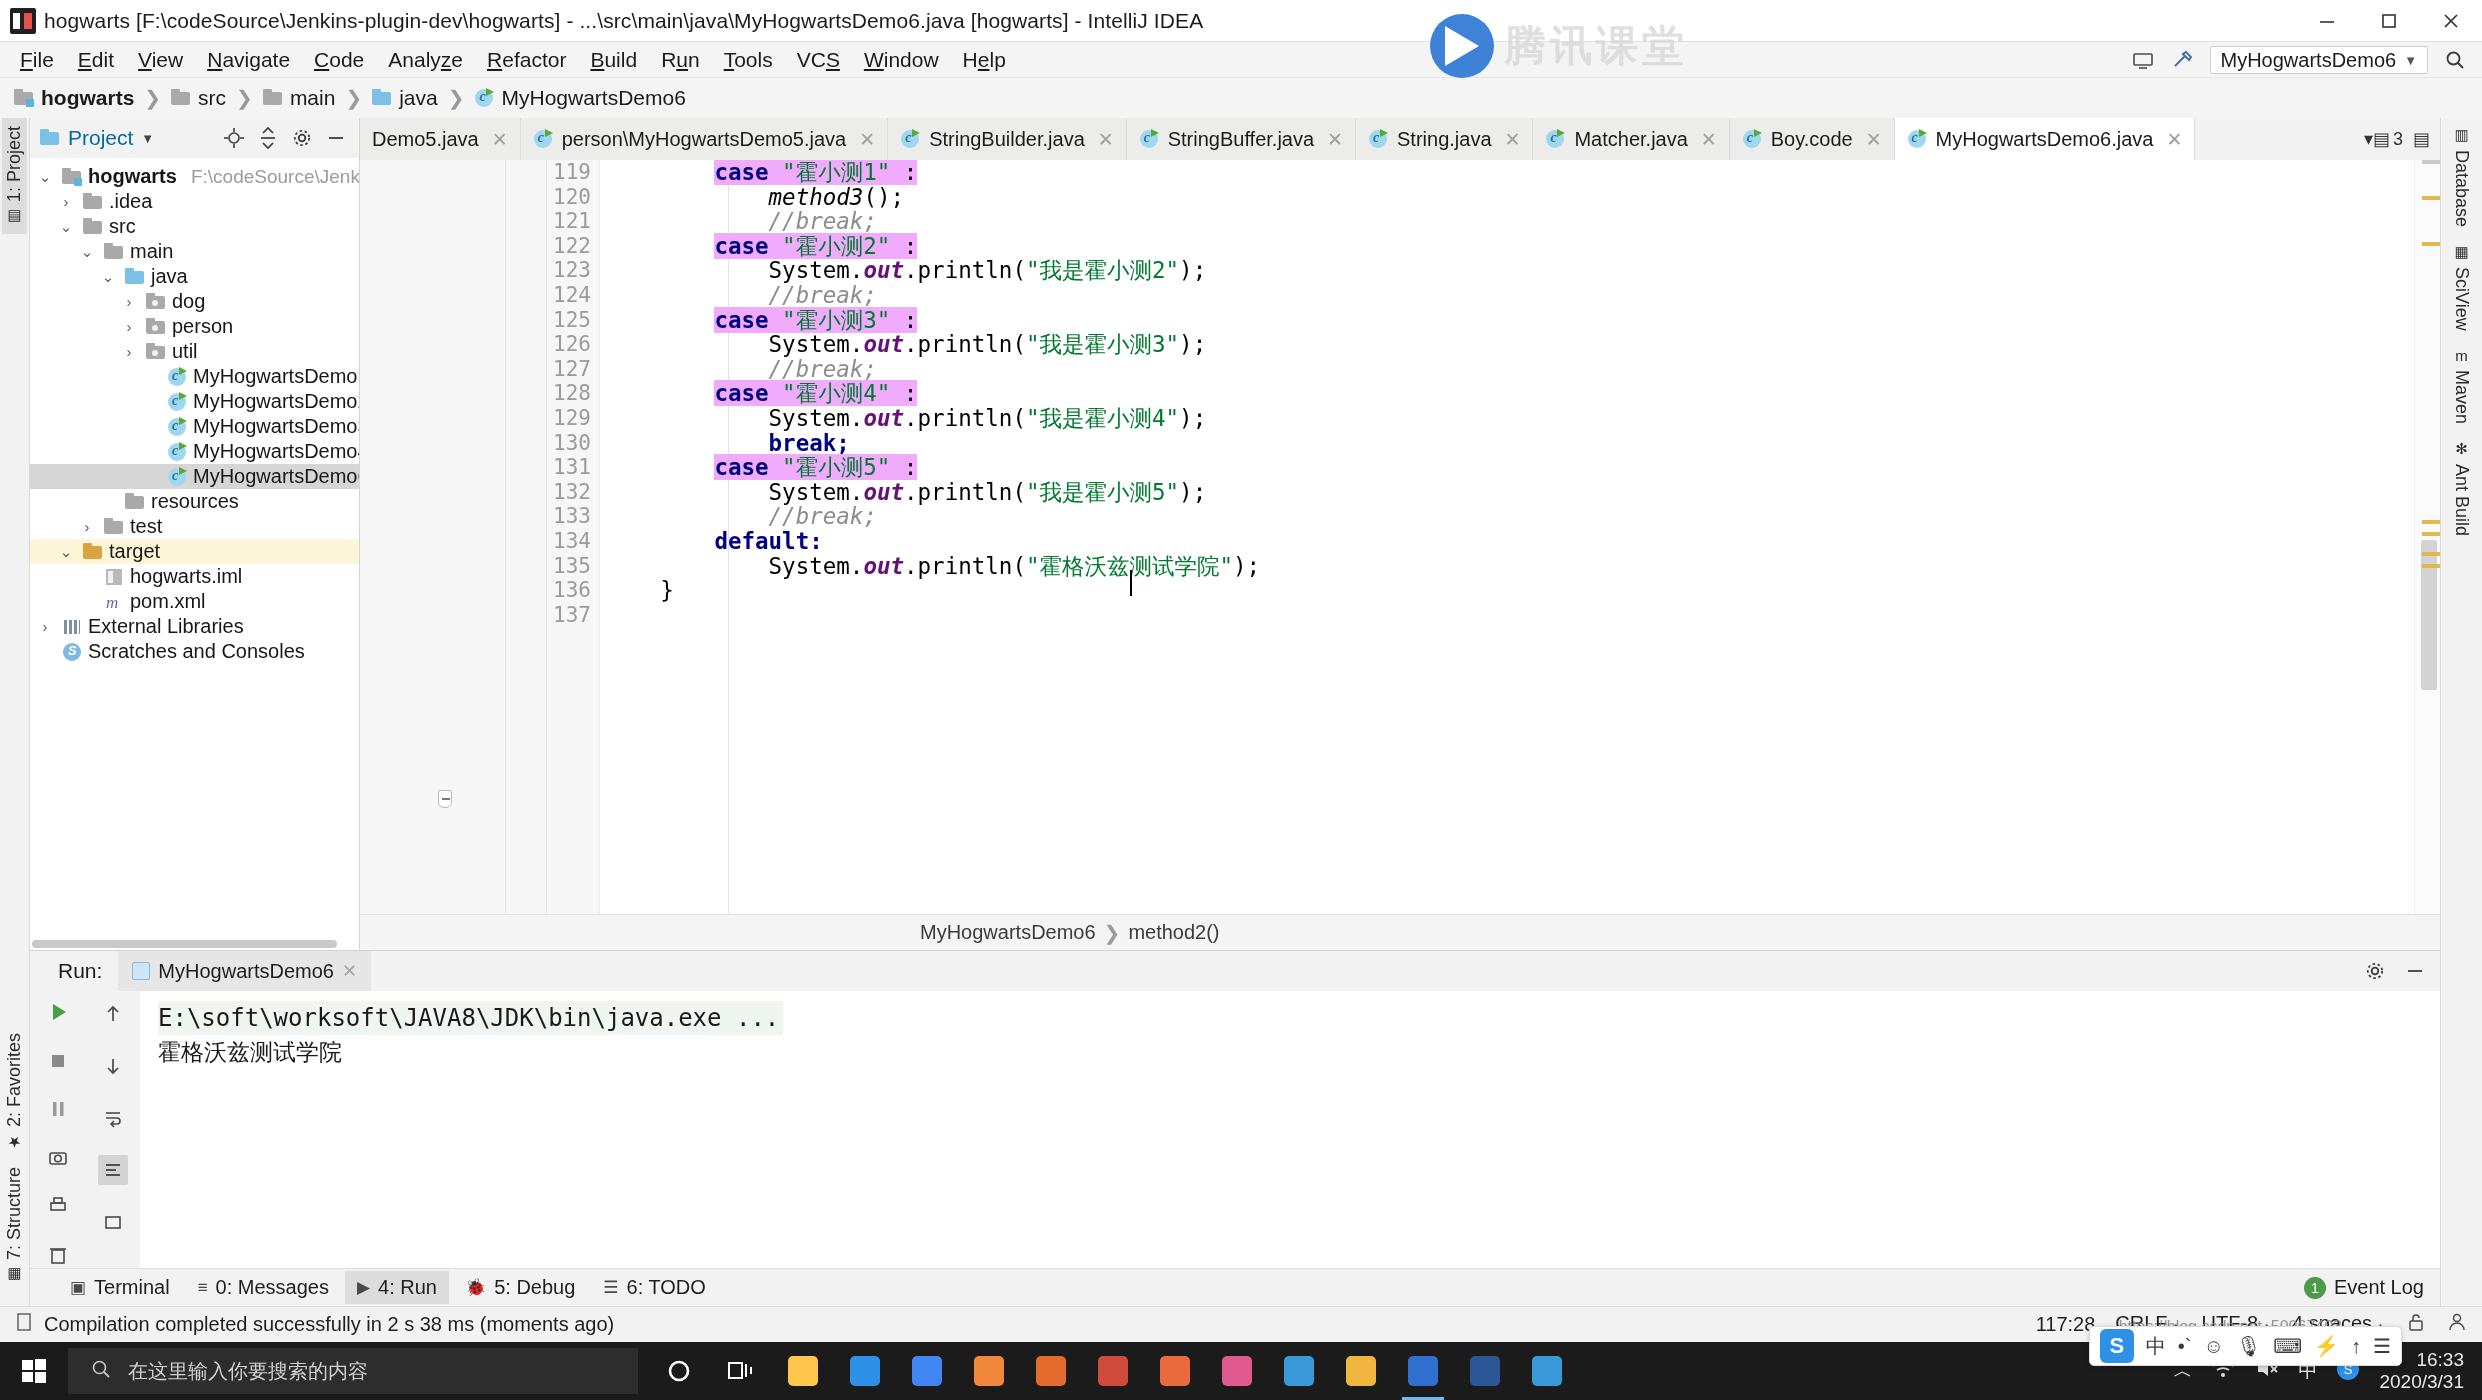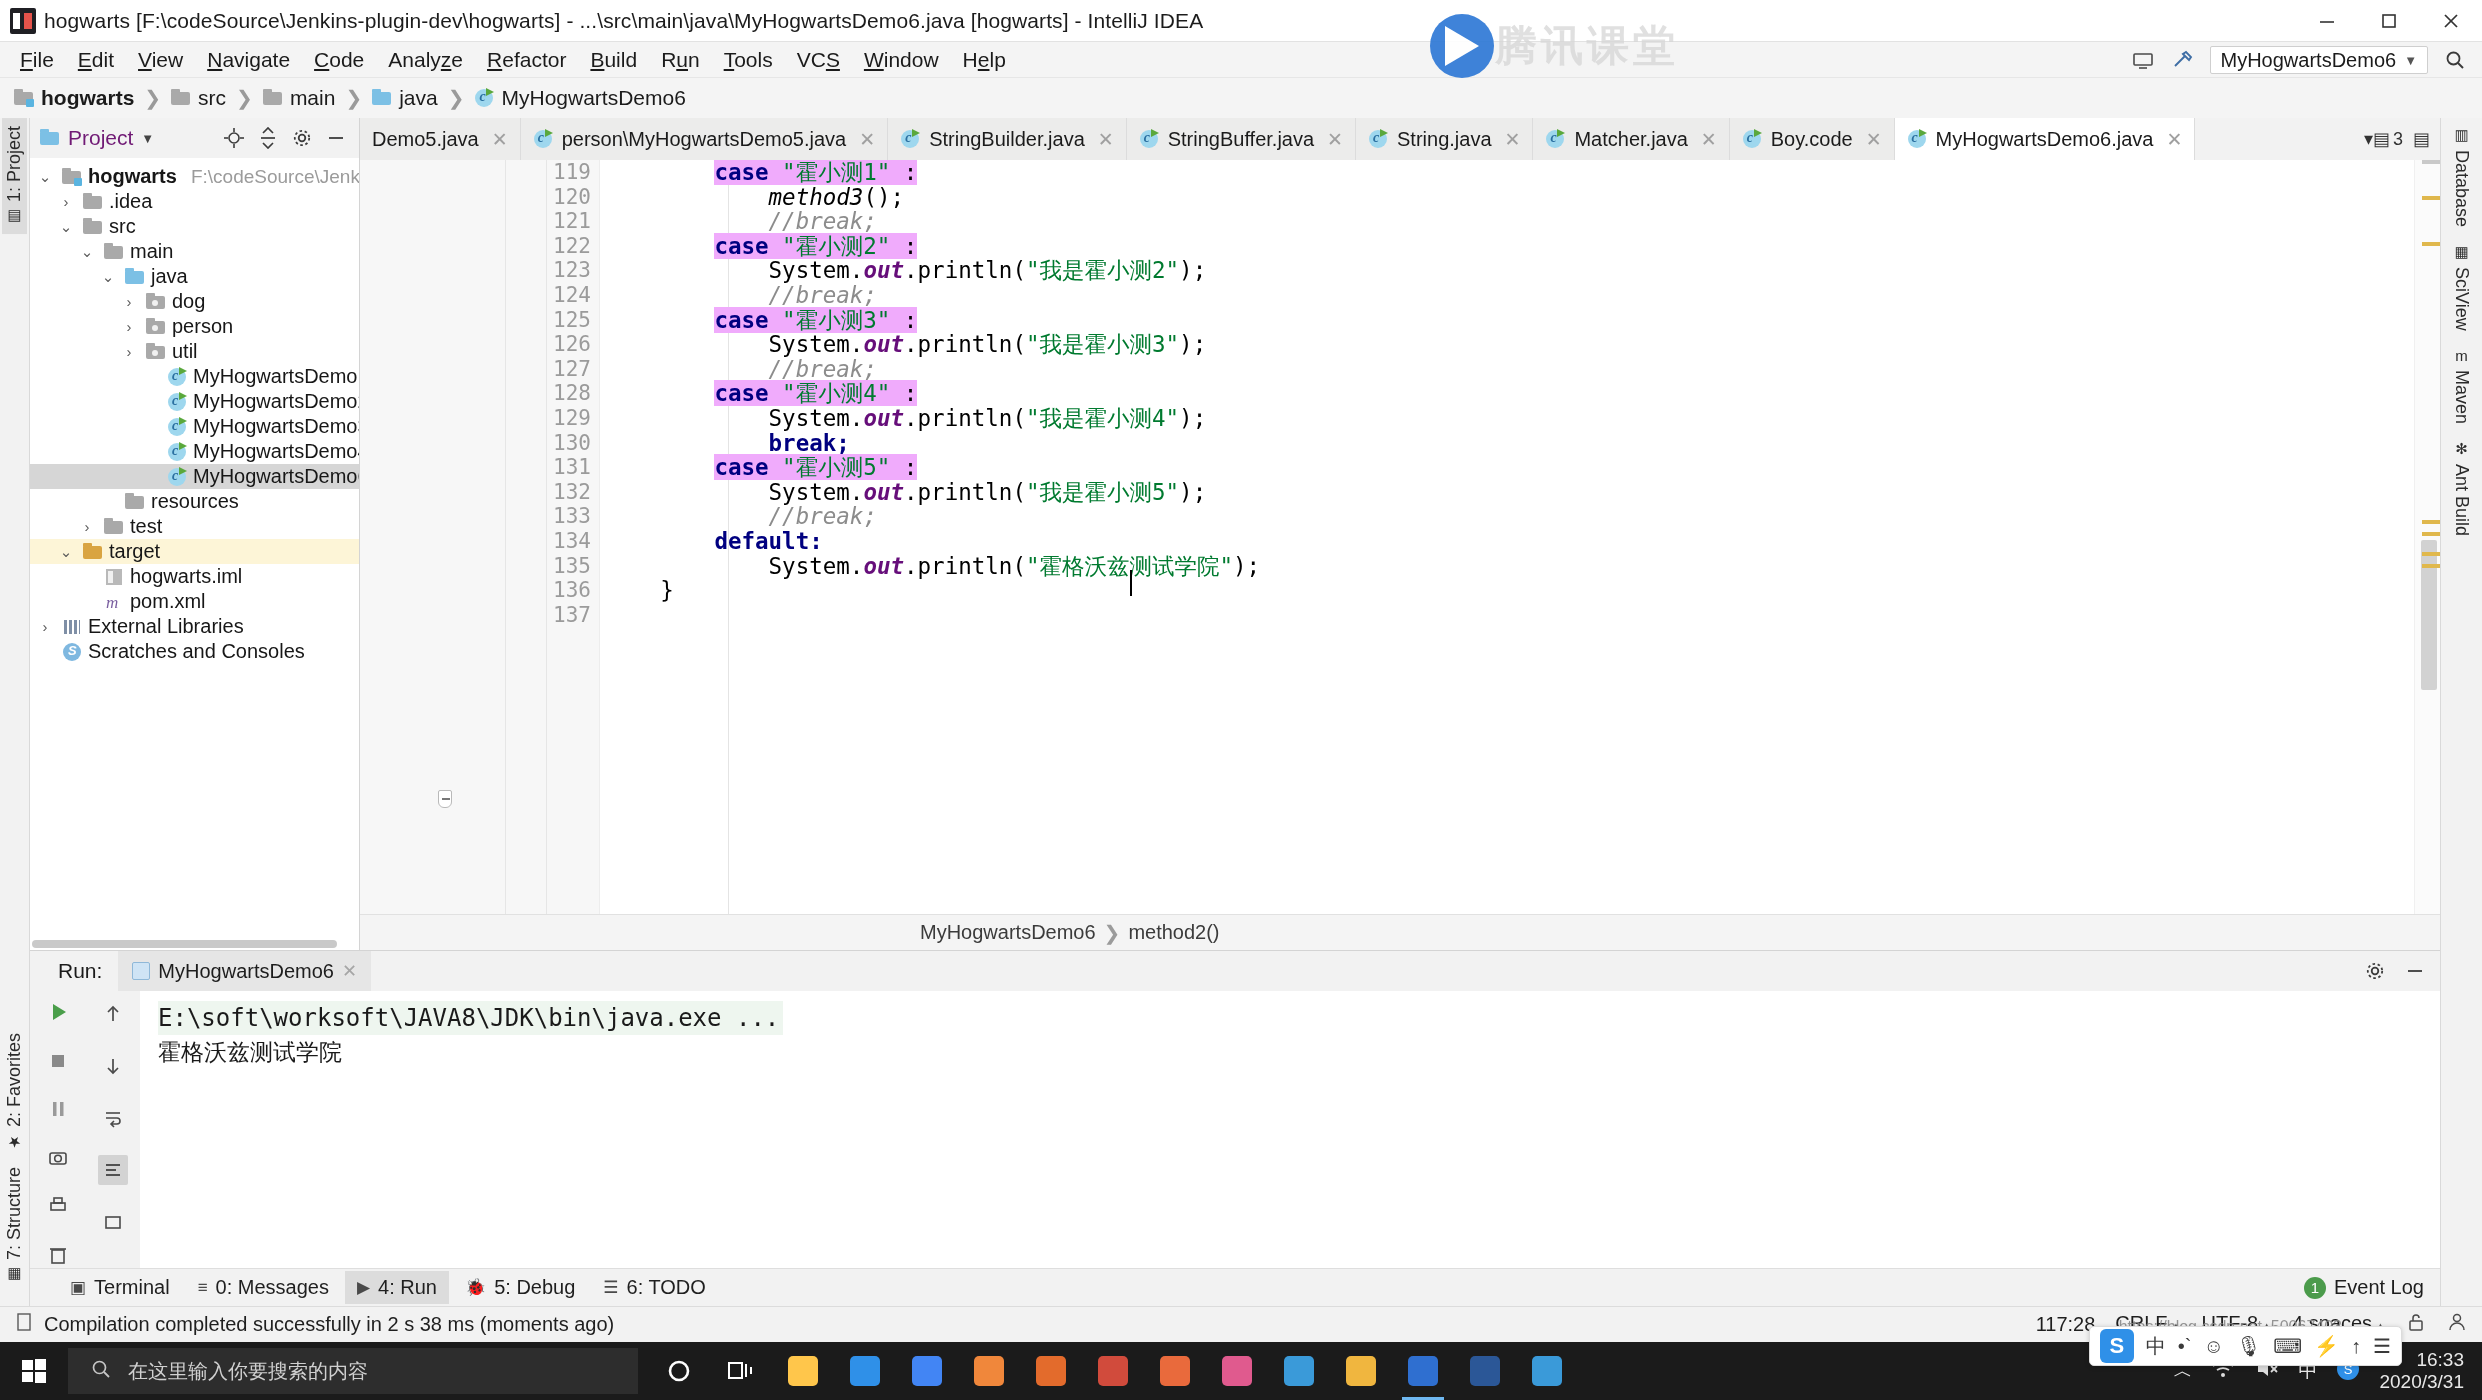--- a/index.html
+++ b/index.html
@@ -64,21 +64,21 @@
   .vtab.sel { background:#dcdcdc; }
   .vtab.up { transform:rotate(180deg); }
   .vtab .gl { font-size:15px; writing-mode:horizontal-tb; }
 
   .center-col { flex:1 1 auto; display:flex; flex-direction:column; min-width:0; }
   .upper-row { display:flex; flex:1 1 auto; min-height:0; }
 
   
   .project-panel { width:330px; flex:0 0 330px; background:#fff; display:flex; flex-direction:column; border-right:1px solid #d4d4d4; }
   .pp-head { height:40px; display:flex; align-items:center; padding:0 6px 0 10px; background:#f2f2f2; gap:8px; }
-  .pp-head .title { font-size:21px; color:#701a75; }
+  .pp-head .title { font-size:21px; color:#0369a1; }
   .pp-head .caret { font-size:13px; color:#444; }
   .pp-actions { margin-left:auto; display:flex; align-items:center; gap:12px; padding-right:6px; }
   .pp-ic { width:22px; height:22px; display:flex; align-items:center; justify-content:center; color:#3c3c3c; }
   .pp-tree { flex:1 1 auto; overflow:hidden; padding-top:6px; background:#fff; font-size:20px; }
   .trow { height:21.6px; display:flex; align-items:center; gap:6px; padding-left:4px; white-space:nowrap; height:auto; padding-top:1px; padding-bottom:1px; }
   .trow.sel { background:#d6d6d6; }
   .trow.hl { background:#fdf5d7; }
   .arrow { width:22px; text-align:center; font-size:15px; color:#5a5a5a; flex:0 0 22px; }
   .arrow.none { color:transparent; }
   .tlabel { font-size:20px; color:#171717; }
@@ -200,21 +200,21 @@
   .taskbar { height:58px; background:#1b1b1b; display:flex; align-items:center; flex:0 0 58px; position:relative; }
   .tb-start { width:68px; height:58px; display:flex; align-items:center; justify-content:center; }
   .tb-search { width:570px; height:46px; background:#2d2d2d; display:flex; align-items:center; gap:16px; padding-left:22px; color:#d0d0d0; font-size:20px;}
   .tb-apps { display:flex; align-items:center; gap:0; margin-left:10px; }
   .tb-app { width:62px; height:58px; display:flex; align-items:center; justify-content:center; position:relative;}
   .tb-app.active::after { content:""; position:absolute; bottom:0; left:10px; right:10px; height:3px; background:#6fb8f0;}
   .tray { position:absolute; right:0; display:flex; align-items:center; gap:18px; padding-right:18px; color:#e8e8e8; font-size:19px;}
   .tray-time { display:flex; flex-direction:column; align-items:flex-end; line-height:22px; font-size:19px;}
 
   .wm { position:absolute; color:#8a8a8a; font-size:16px; opacity:.9; }
-  .tencent-banner { position:absolute; left:1430px; top:14px; display:flex; align-items:center; gap:1px; pointer-events:none; }
+  .tencent-banner { position:absolute; left:1430px; top:14px; display:flex; align-items:center; gap:10px; pointer-events:none; }
   .tb-playtri { width:0;height:0;border-left:34px solid #fff;border-top:20px solid transparent;border-bottom:20px solid transparent; }
   .tb-playcircle { width:64px;height:64px;border-radius:50%;background:#2f79d6;display:flex;align-items:center;justify-content:center;opacity:.92;}
   .tb-cn { font-size:42px; color:#d6d6d6; font-weight:bold; letter-spacing:4px; opacity:.75; font-family:"Liberation Sans",sans-serif;}
 </style>
 </head>
 <body>
 
 <div class="app">
 
   <div class="titlebar">

